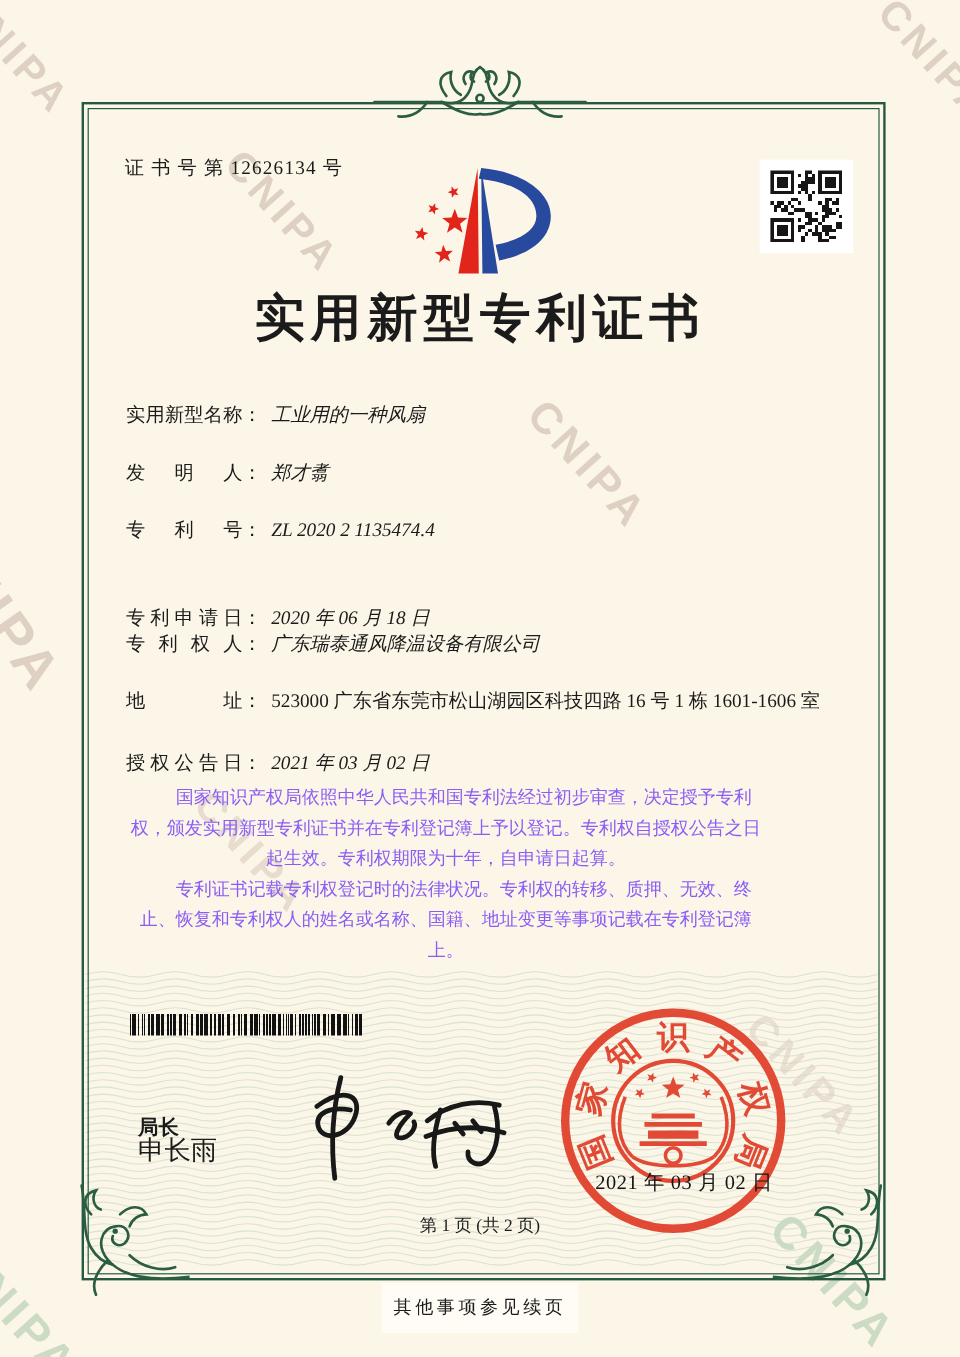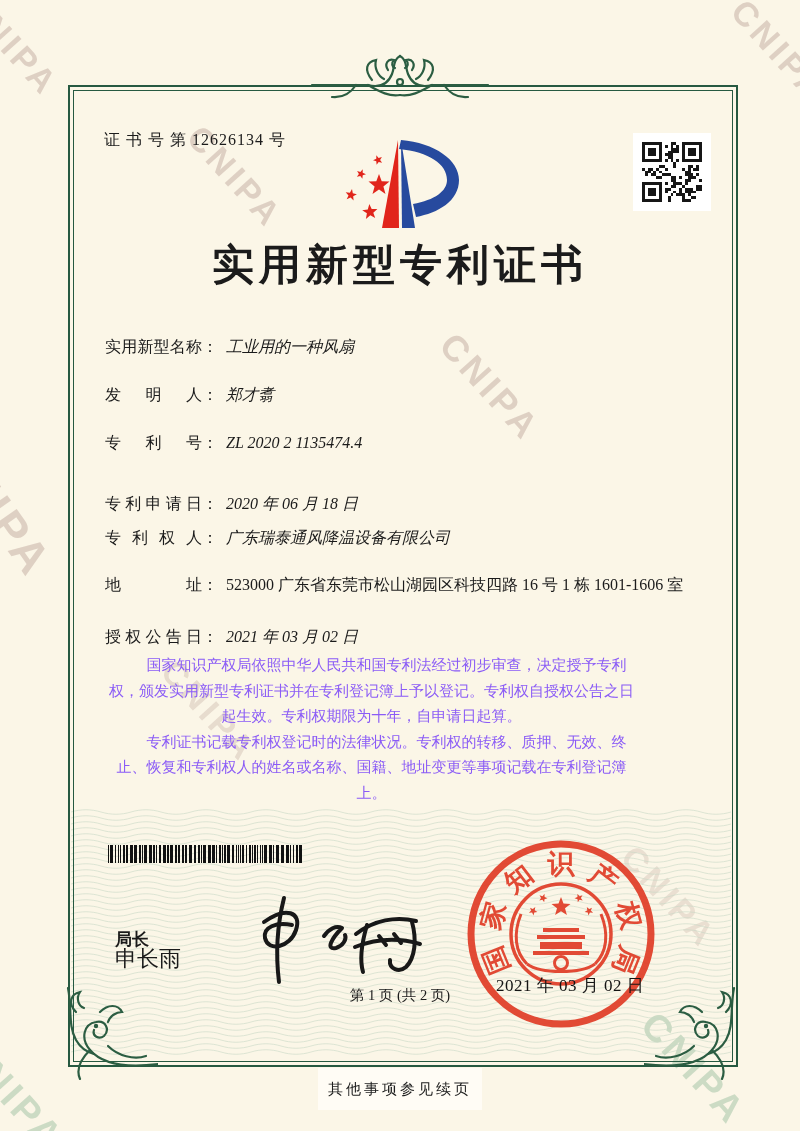--- a/index.html
+++ b/index.html
@@ -36,21 +36,21 @@
   #paragraphs p{margin:0;text-indent:2em;}
   
   #waves-svg{left:71px;top:808px;}
   #barcode-svg{left:108px;top:845px;}
   #issuer-title{left:115px;top:908px;font-size:17px;font-weight:700;margin-top:20px;}
   #issuer-name{left:115px;top:944px;font-size:22px;font-weight:500;}
   #signature-svg{left:228px;top:892px;}
   #seal-svg{left:463px;top:836px;}
   #seal-date{left:496px;top:974px;font-size:17px;color:#141414;letter-spacing:0.5px;
              font-weight:500;}
-  #page-no{left:0;right:0;top:986px;text-align:center;font-size:14.5px;}
+  #page-no{left:0;right:0;top:1012px;text-align:center;font-size:14.5px;}
   #cont-note{left:0;right:0;top:1080px;text-align:center;font-size:15px;letter-spacing:3px;}
   #cont-note span{background:rgba(255,253,247,0.85);padding:13px 10px;}
   .green-stroke{stroke:#2b5d42;fill:none;stroke-width:2.2;stroke-linecap:round;}
 </style>
 </head>
 <body>
 
 <span class="wm wm-gray" style="left:-16px;top:-14px;font-size:34px;">CNIPA</span>
 <span class="wm wm-gray" style="left:208px;top:118px;font-size:34px;">CNIPA</span>
 <span class="wm wm-gray" style="left:752px;top:-8px;font-size:34px;">CNIPA</span>
@@ -380,21 +380,21 @@
 
 <div class="field-row" style="top:334px;">
   <span class="f-label">实用新型名称</span><span class="f-colon">：</span><span class="f-value">工业用的一种风扇</span>
 </div>
 <div class="field-row" style="top:382px;">
   <span class="f-label">发明人</span><span class="f-colon">：</span><span class="f-value">郑才翥</span>
 </div>
 <div class="field-row" style="top:430px;">
   <span class="f-label">专利号</span><span class="f-colon">：</span><span class="f-value">ZL 2020 2 1135474.4</span>
 </div>
-<div class="field-row" style="top:491px;">
+<div class="field-row" style="top:503px;">
   <span class="f-label">专利申请日</span><span class="f-colon">：</span><span class="f-value">2020 年 06 月 18 日</span>
 </div>
 <div class="field-row" style="top:525px;">
   <span class="f-label">专利权人</span><span class="f-colon">：</span><span class="f-value">广东瑞泰通风降温设备有限公司</span>
 </div>
 <div class="field-row" style="top:572px;">
   <span class="f-label">地址</span><span class="f-colon">：</span><span class="f-value-wrap">523000 广东省东莞市松山湖园区科技四路 16 号 1 栋 1601-1606 室</span>
 </div>
 <div class="field-row" style="top:624px;width:530px;">
   <span class="f-label">授权公告日</span><span class="f-colon">：</span><span class="f-value">2021 年 03 月 02 日</span>

